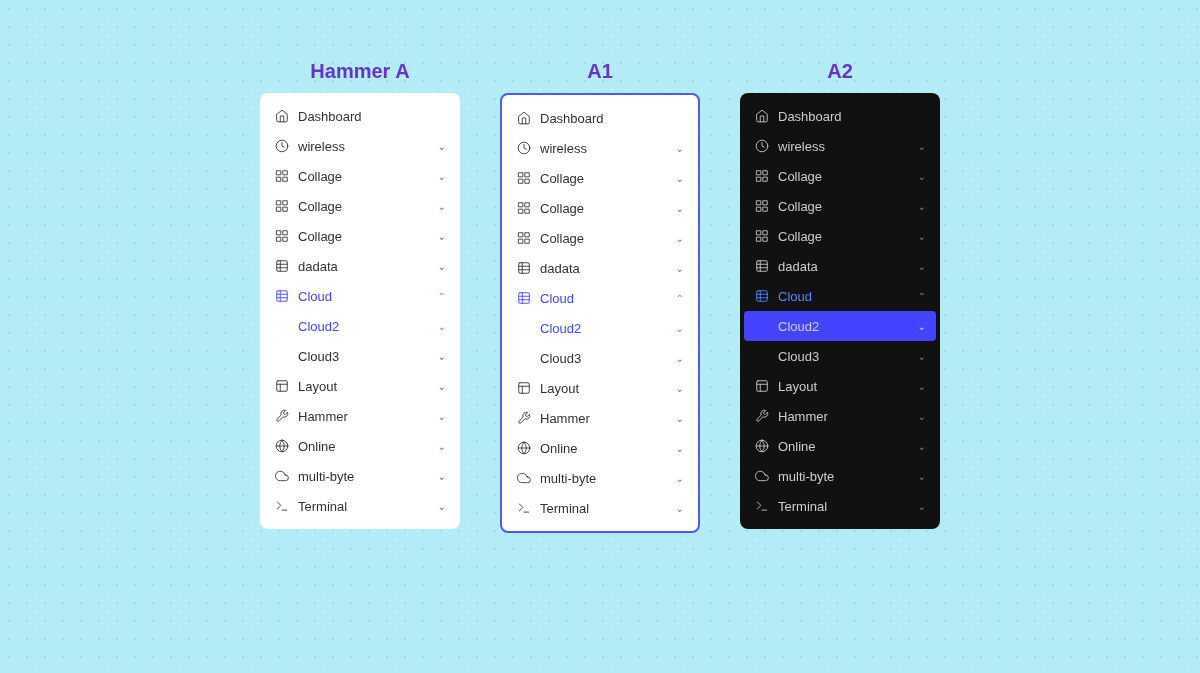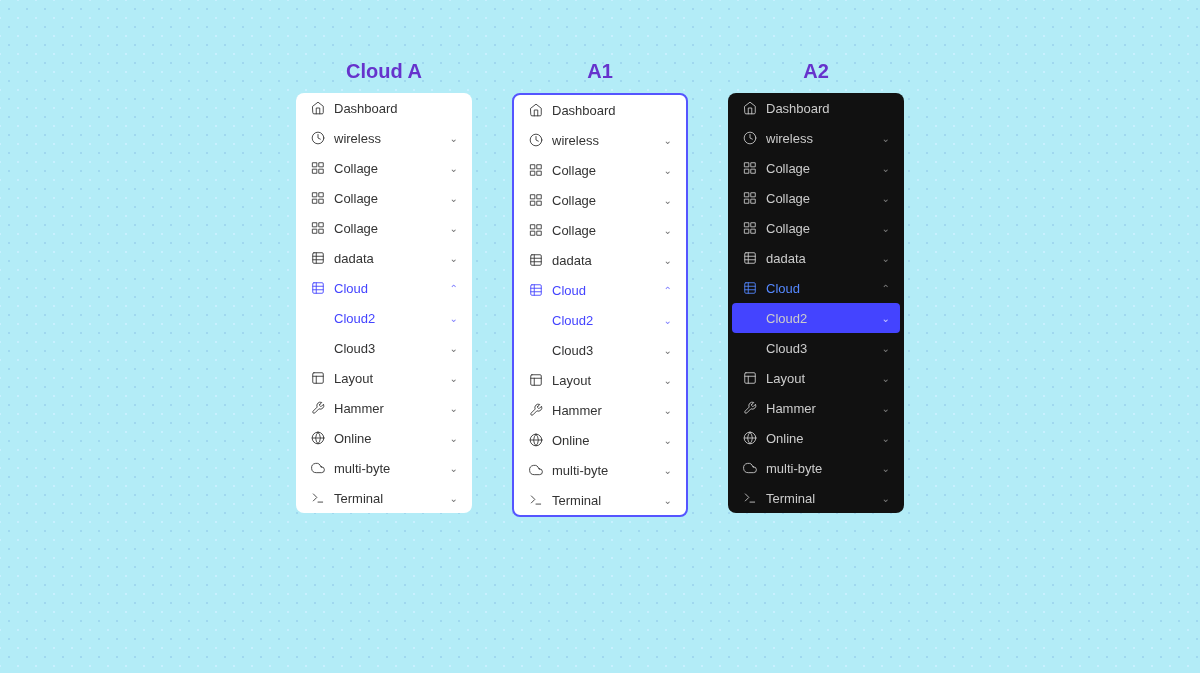--- a/index.html
+++ b/index.html
@@ -29,25 +29,25 @@
       gap: 10px;
     }
 
     .panel-title {
       font-size: 20px;
       font-weight: 700;
       color: #6633cc;
     }
 
     .sidebar {
-      width: 176px;
+      width: 200px;
       background: #ffffff;
       border-radius: 8px;
       overflow: hidden;
-      padding: 0 0;
+      padding: 8px 0;
     }
 
     .sidebar.dark {
       background: #111111;
     }
 
     .sidebar.bordered {
       border: 2px solid #5555ff;
     }
 
@@ -123,21 +123,21 @@
 
     .sidebar.dark .menu-item.active-parent svg,
     .sidebar.dark .menu-item.active-child svg {
       stroke: #5588ff;
     }
   </style>
 </head>
 <body>
 
 <div class="panel-container">
-  <div class="panel-title">Cloud A</div>
+  <div class="panel-title">Hammer A</div>
   <div class="sidebar">
 
     <div class="menu-item">
       <span class="menu-icon">
         <svg width="14" height="14" viewBox="0 0 24 24">
             <path d="M3 9l9-7 9 7v11a2 2 0 0 1-2 2H5a2 2 0 0 1-2-2z"></path>
             <polyline points="9 22 9 12 15 12 15 22"></polyline>
           </svg>
       </span>
       <span>Dashboard</span>

